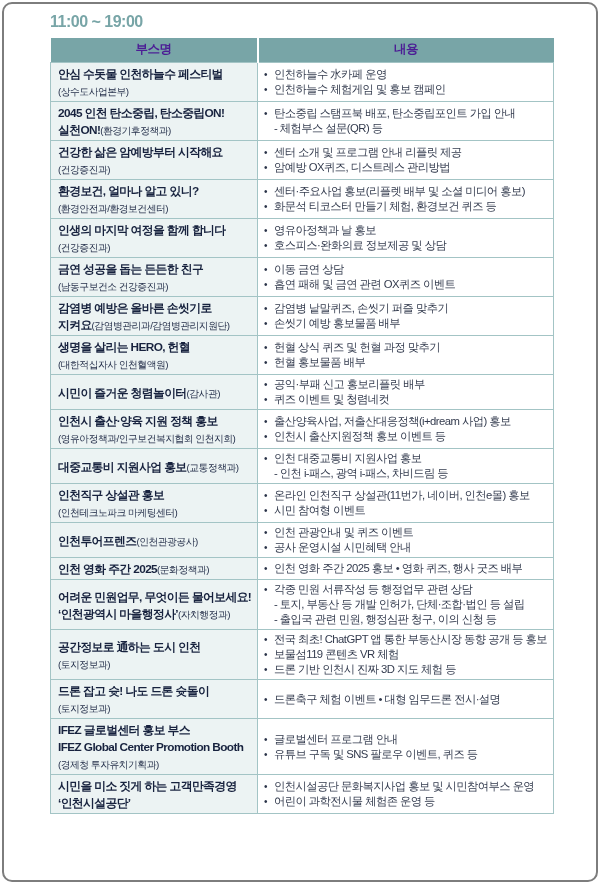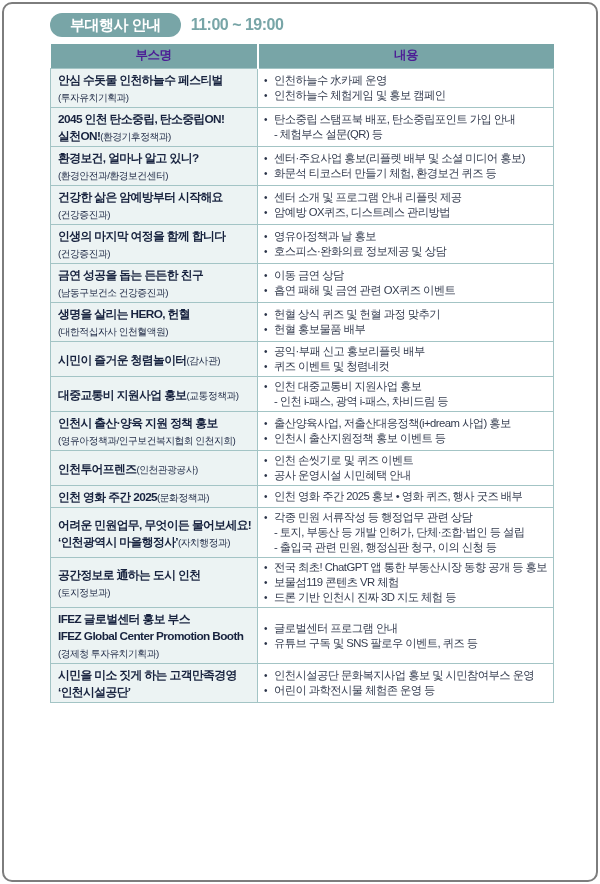--- a/index.html
+++ b/index.html
@@ -63,40 +63,39 @@
     flex:0 0 10px;color:#2a3349;font-size:10px;line-height:15px;text-align:left;
   }
   .content-line.no-bullet{padding-left:10px;}
 </style>
 </head>
 <body>
 
 <div class="page">
 
   <div class="header-row">
-    <span class="pill">부대행사 안내</span>
     <span class="time">11:00 ~ 19:00</span>
   </div>
 
   <table>
     <colgroup>
       <col class="c-booth">
         <col class="c-content">
     </colgroup>
     <thead>
       <tr>
         <th>부스명</th>
         <th>내용</th>
       </tr>
     </thead>
     <tbody>
         <tr>
           <td class="booth-cell">
             <div class="booth-line"><span class="seg-title">안심 수돗물 인천하늘수 페스티벌</span></div>
-            <div class="booth-line"><span class="seg-dept">(투자유치기획과)</span></div>
+            <div class="booth-line"><span class="seg-dept">(상수도사업본부)</span></div>
           </td>
           <td class="content-cell">
             <div class="content-line">
               <span class="bullet">•</span>
               <span>인천하늘수 水카페 운영</span>
             </div>
             <div class="content-line">
               <span class="bullet">•</span>
               <span>인천하늘수 체험게임 및 홍보 캠페인</span>
             </div>
@@ -112,52 +111,52 @@
               <span class="bullet">•</span>
               <span>탄소중립 스탬프북 배포, 탄소중립포인트 가입 안내</span>
             </div>
             <div class="content-line no-bullet">
               <span>- 체험부스 설문(QR) 등</span>
             </div>
           </td>
         </tr>
         <tr>
           <td class="booth-cell">
+            <div class="booth-line"><span class="seg-title">건강한 삶은 암예방부터 시작해요</span></div>
+            <div class="booth-line"><span class="seg-dept">(건강증진과)</span></div>
+          </td>
+          <td class="content-cell">
+            <div class="content-line">
+              <span class="bullet">•</span>
+              <span>센터 소개 및 프로그램 안내 리플릿 제공</span>
+            </div>
+            <div class="content-line">
+              <span class="bullet">•</span>
+              <span>암예방 OX퀴즈, 디스트레스 관리방법</span>
+            </div>
+          </td>
+        </tr>
+        <tr>
+          <td class="booth-cell">
             <div class="booth-line"><span class="seg-title">환경보건, 얼마나 알고 있니?</span></div>
             <div class="booth-line"><span class="seg-dept">(환경안전과/환경보건센터)</span></div>
           </td>
           <td class="content-cell">
             <div class="content-line">
               <span class="bullet">•</span>
               <span>센터·주요사업 홍보(리플렛 배부 및 소셜 미디어 홍보)</span>
             </div>
             <div class="content-line">
               <span class="bullet">•</span>
               <span>화문석 티코스터 만들기 체험, 환경보건 퀴즈 등</span>
             </div>
           </td>
         </tr>
         <tr>
           <td class="booth-cell">
-            <div class="booth-line"><span class="seg-title">건강한 삶은 암예방부터 시작해요</span></div>
-            <div class="booth-line"><span class="seg-dept">(건강증진과)</span></div>
-          </td>
-          <td class="content-cell">
-            <div class="content-line">
-              <span class="bullet">•</span>
-              <span>센터 소개 및 프로그램 안내 리플릿 제공</span>
-            </div>
-            <div class="content-line">
-              <span class="bullet">•</span>
-              <span>암예방 OX퀴즈, 디스트레스 관리방법</span>
-            </div>
-          </td>
-        </tr>
-        <tr>
-          <td class="booth-cell">
             <div class="booth-line"><span class="seg-title">인생의 마지막 여정을 함께 합니다</span></div>
             <div class="booth-line"><span class="seg-dept">(건강증진과)</span></div>
           </td>
           <td class="content-cell">
             <div class="content-line">
               <span class="bullet">•</span>
               <span>영유아정책과 날 홍보</span>
             </div>
             <div class="content-line">
               <span class="bullet">•</span>
@@ -176,20 +175,36 @@
               <span>이동 금연 상담</span>
             </div>
             <div class="content-line">
               <span class="bullet">•</span>
               <span>흡연 패해 및 금연 관련 OX퀴즈 이벤트</span>
             </div>
           </td>
         </tr>
         <tr>
           <td class="booth-cell">
+            <div class="booth-line"><span class="seg-title">감염병 예방은 올바른 손씻기로</span></div>
+            <div class="booth-line"><span class="seg-title">지켜요</span><span class="seg-dept">(감염병관리과/감염병관리지원단)</span></div>
+          </td>
+          <td class="content-cell">
+            <div class="content-line">
+              <span class="bullet">•</span>
+              <span>감염병 낱말퀴즈, 손씻기 퍼즐 맞추기</span>
+            </div>
+            <div class="content-line">
+              <span class="bullet">•</span>
+              <span>손씻기 예방 홍보물품 배부</span>
+            </div>
+          </td>
+        </tr>
+        <tr>
+          <td class="booth-cell">
             <div class="booth-line"><span class="seg-title">생명을 살리는 HERO, 헌혈</span></div>
             <div class="booth-line"><span class="seg-dept">(대한적십자사 인천혈액원)</span></div>
           </td>
           <td class="content-cell">
             <div class="content-line">
               <span class="bullet">•</span>
               <span>헌혈 상식 퀴즈 및 헌혈 과정 맞추기</span>
             </div>
             <div class="content-line">
               <span class="bullet">•</span>
@@ -207,56 +222,72 @@
               <span>공익·부패 신고 홍보리플릿 배부</span>
             </div>
             <div class="content-line">
               <span class="bullet">•</span>
               <span>퀴즈 이벤트 및 청렴네컷</span>
             </div>
           </td>
         </tr>
         <tr>
           <td class="booth-cell">
+            <div class="booth-line"><span class="seg-title">인천시 출산·양육 지원 정책 홍보</span></div>
+            <div class="booth-line"><span class="seg-dept">(영유아정책과/인구보건복지협회 인천지회)</span></div>
+          </td>
+          <td class="content-cell">
+            <div class="content-line">
+              <span class="bullet">•</span>
+              <span>출산양육사업, 저출산대응정책(i+dream 사업) 홍보</span>
+            </div>
+            <div class="content-line">
+              <span class="bullet">•</span>
+              <span>인천시 출산지원정책 홍보 이벤트 등</span>
+            </div>
+          </td>
+        </tr>
+        <tr>
+          <td class="booth-cell">
             <div class="booth-line"><span class="seg-title">대중교통비 지원사업 홍보</span><span class="seg-dept">(교통정책과)</span></div>
           </td>
           <td class="content-cell">
             <div class="content-line">
               <span class="bullet">•</span>
               <span>인천 대중교통비 지원사업 홍보</span>
             </div>
             <div class="content-line no-bullet">
               <span>- 인천 i-패스, 광역 i-패스, 차비드림 등</span>
             </div>
           </td>
         </tr>
         <tr>
           <td class="booth-cell">
-            <div class="booth-line"><span class="seg-title">인천시 출산·양육 지원 정책 홍보</span></div>
-            <div class="booth-line"><span class="seg-dept">(영유아정책과/인구보건복지협회 인천지회)</span></div>
-          </td>
-          <td class="content-cell">
-            <div class="content-line">
-              <span class="bullet">•</span>
-              <span>출산양육사업, 저출산대응정책(i+dream 사업) 홍보</span>
-            </div>
-            <div class="content-line">
-              <span class="bullet">•</span>
-              <span>인천시 출산지원정책 홍보 이벤트 등</span>
+            <div class="booth-line"><span class="seg-title">인천직구 상설관 홍보</span></div>
+            <div class="booth-line"><span class="seg-dept">(인천테크노파크 마케팅센터)</span></div>
+          </td>
+          <td class="content-cell">
+            <div class="content-line">
+              <span class="bullet">•</span>
+              <span>온라인 인천직구 상설관(11번가, 네이버, 인천e몰) 홍보</span>
+            </div>
+            <div class="content-line">
+              <span class="bullet">•</span>
+              <span>시민 참여형 이벤트</span>
             </div>
           </td>
         </tr>
         <tr>
           <td class="booth-cell">
             <div class="booth-line"><span class="seg-title">인천투어프렌즈</span><span class="seg-dept">(인천관광공사)</span></div>
           </td>
           <td class="content-cell">
             <div class="content-line">
               <span class="bullet">•</span>
-              <span>인천 손씻기로 및 퀴즈 이벤트</span>
+              <span>인천 관광안내 및 퀴즈 이벤트</span>
             </div>
             <div class="content-line">
               <span class="bullet">•</span>
               <span>공사 운영시설 시민혜택 안내</span>
             </div>
           </td>
         </tr>
         <tr>
           <td class="booth-cell">
             <div class="booth-line"><span class="seg-title">인천 영화 주간 2025</span><span class="seg-dept">(문화정책과)</span></div>
@@ -296,20 +327,32 @@
               <span class="bullet">•</span>
               <span>전국 최초! ChatGPT 앱 통한 부동산시장 동향 공개 등 홍보</span>
             </div>
             <div class="content-line">
               <span class="bullet">•</span>
               <span>보물섬119 콘텐츠 VR 체험</span>
             </div>
             <div class="content-line">
               <span class="bullet">•</span>
               <span>드론 기반 인천시 진짜 3D 지도 체험 등</span>
+            </div>
+          </td>
+        </tr>
+        <tr>
+          <td class="booth-cell">
+            <div class="booth-line"><span class="seg-title">드론 잡고 슛! 나도 드론 슛돌이</span></div>
+            <div class="booth-line"><span class="seg-dept">(토지정보과)</span></div>
+          </td>
+          <td class="content-cell">
+            <div class="content-line">
+              <span class="bullet">•</span>
+              <span>드론축구 체험 이벤트  • 대형 임무드론 전시·설명</span>
             </div>
           </td>
         </tr>
         <tr>
           <td class="booth-cell">
             <div class="booth-line"><span class="seg-title">IFEZ 글로벌센터 홍보 부스</span></div>
             <div class="booth-line"><span class="seg-title">IFEZ Global Center Promotion Booth</span></div>
             <div class="booth-line"><span class="seg-dept">(경제청 투자유치기획과)</span></div>
           </td>
           <td class="content-cell">

